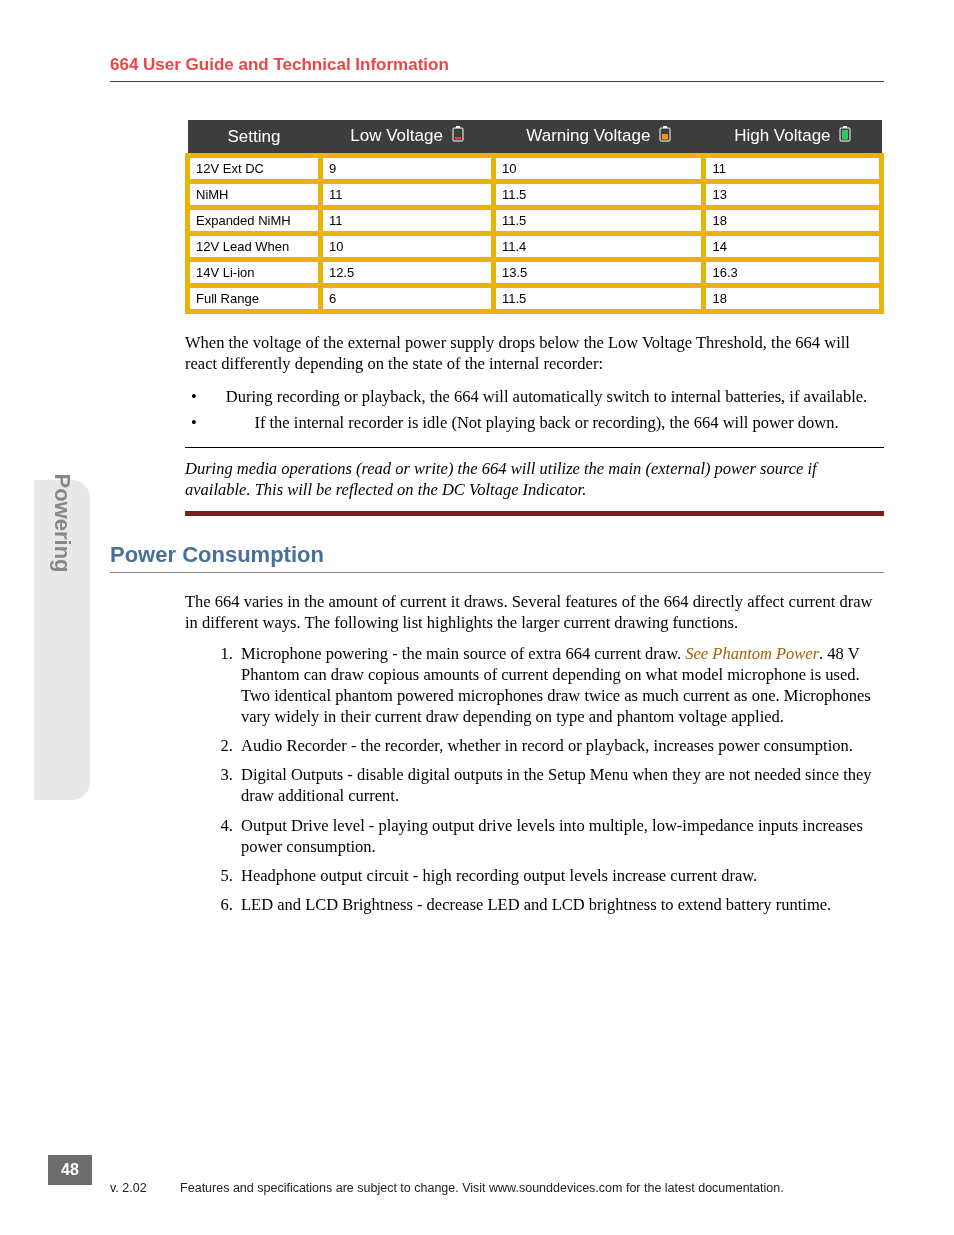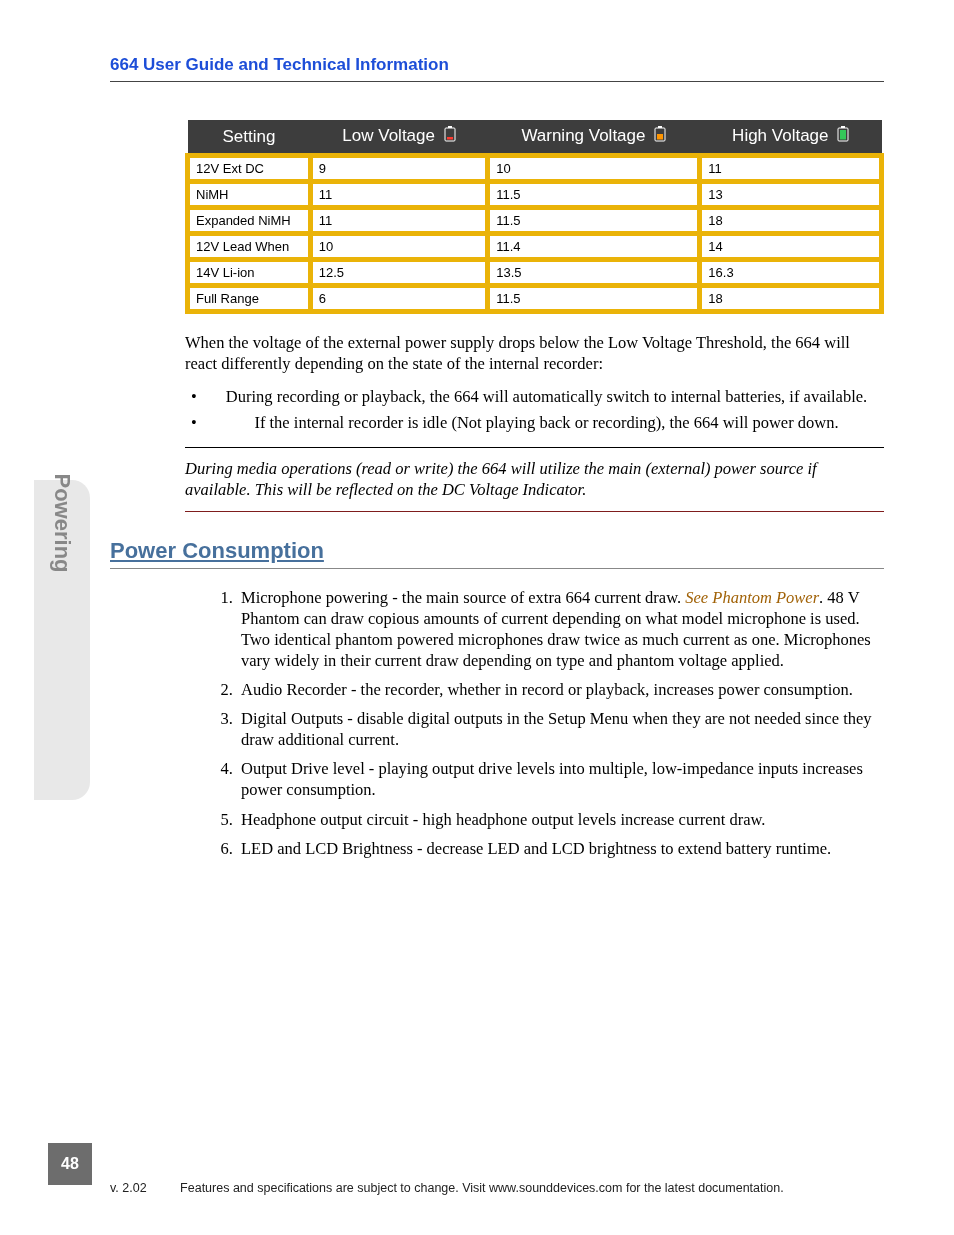--- a/index.html
+++ b/index.html
@@ -1,39 +1,39 @@
 <!DOCTYPE html>
 <html><head>
 <meta charset="utf-8">
 <style>
   * { box-sizing: border-box; margin: 0; padding: 0; }
   html, body { width: 954px; height: 1235px; background: #fff; font-family: Arial, Helvetica, sans-serif; }
   .page { position: relative; width: 954px; height: 1235px; padding: 55px 70px 40px 110px; }
-  .header-title { font-family: "Trebuchet MS", Arial, sans-serif; font-size: 17px; font-weight: bold; color: #1d4ed8; margin-bottom: 6px; }
+  .header-title { font-family: "Trebuchet MS", Arial, sans-serif; font-size: 17px; font-weight: bold; color: #ef4444; margin-bottom: 6px; }
   .header-rule { border: none; border-top: 1px solid #444; margin-bottom: 38px; }
   .content { margin-left: 75px; }
   table.voltage { border-collapse: collapse; width: 100%; margin-bottom: 18px; }
-  table.voltage th { background: #3d3d3d; color: #fff; font-family: Arial, sans-serif; font-weight: normal; font-size: 17px; padding: 6px 24px; text-align: center; }
+  table.voltage th { background: #3d3d3d; color: #fff; font-family: Arial, sans-serif; font-weight: normal; font-size: 17px; padding: 6px 16px; text-align: center; }
   table.voltage th:first-child { text-align: center; }
   table.voltage td { border: 5px solid #eab308; font-family: Arial, sans-serif; font-size: 13px; padding: 3px 6px; }
   .battery-icon { display: inline-block; vertical-align: middle; margin-left: 4px; }
   .body-text { font-family: "Book Antiqua", Palatino, serif; font-size: 16.5px; line-height: 1.28; color: #000; margin-bottom: 10px; }
   ul.bullets { list-style: none; margin: 0 0 12px 0; text-align: center; }
   ul.bullets li { font-family: "Book Antiqua", Palatino, serif; font-size: 16.5px; line-height: 1.55; padding-left: 24px; position: relative; }
   ul.bullets li::before { content: "•"; position: absolute; left: 6px; }
-  .note-block { border-top: 1px solid #000; border-bottom: 1px solid #7f1d1d; padding: 10px 0 10px 0; margin-bottom: 26px; }
+  .note-block { border-top: 1px solid #000; border-bottom: 5px solid #7f1d1d; padding: 10px 0 10px 0; margin-bottom: 26px; }
   .note-block p { font-family: "Book Antiqua", Palatino, serif; font-style: italic; font-size: 16.5px; line-height: 1.28; }
-  .section-heading { font-family: "Trebuchet MS", Arial, sans-serif; font-size: 22px; font-weight: bold; color: #47709c; margin-bottom: 4px; margin-left: -75px; text-decoration: underline; }
+  .section-heading { font-family: "Trebuchet MS", Arial, sans-serif; font-size: 22px; font-weight: bold; color: #47709c; margin-bottom: 4px; margin-left: -75px; }
   .section-rule { border: none; border-top: 1px solid #888; margin-left: -75px; margin-bottom: 18px; }
   ol.numbered { margin-left: 52px; }
   ol.numbered li { font-family: "Book Antiqua", Palatino, serif; font-size: 16.5px; line-height: 1.28; margin-bottom: 8px; padding-left: 4px; }
   .link { color: #a16207; font-style: italic; }
   .side-tab { position: absolute; left: 34px; top: 480px; width: 56px; height: 320px; background: #e8e8e8; border-radius: 0 18px 18px 0; }
   .side-tab-text { position: absolute; left: 50%; top: 30px; transform: translateX(-50%) rotate(90deg); transform-origin: center; font-family: "Trebuchet MS", Arial, sans-serif; font-size: 22px; font-weight: bold; color: #888; white-space: nowrap; }
-  .page-num-box { position: absolute; left: 48px; bottom: 50px; width: 44px; height: 42px; background: #6d6d6d; color: #fff; font-family: Arial, sans-serif; font-weight: bold; font-size: 16px; display: flex; align-items: center; justify-content: center; }
+  .page-num-box { position: absolute; left: 48px; bottom: 50px; width: 44px; height: 30px; background: #6d6d6d; color: #fff; font-family: Arial, sans-serif; font-weight: bold; font-size: 16px; display: flex; align-items: center; justify-content: center; }
   .footer { position: absolute; left: 110px; right: 60px; bottom: 40px; font-family: Arial, sans-serif; font-size: 12.5px; color: #222; text-align: left; }
   .footer .ver { margin-right: 30px; }
 </style>
 </head>
 <body>
 
 <div class="page">
   <div class="header-title">664 User Guide and Technical Information</div>
   <hr class="header-rule">
 
@@ -122,27 +122,28 @@
       <li>If the internal recorder is idle (Not playing back or recording), the 664 will power down.</li>
     </ul>
 
     <div class="note-block">
       <p>During media operations (read or write) the 664 will utilize the main (external) power source if available. This will be reflected on the DC Voltage Indicator.</p>
     </div>
 
     <h2 class="section-heading">Power Consumption</h2>
     <hr class="section-rule">
 
+    <p class="body-text">The 664 varies in the amount of current it draws. Several features of the 664 directly affect current draw in different ways. The following list highlights the larger current drawing functions.</p>
 
     <ol class="numbered" id="numbered-list">
         <li><span>Microphone powering - the main source of extra 664 current draw. </span><span class="link">See Phantom Power</span><span>. 48 V Phantom can draw copious amounts of current depending on what model microphone is used. Two identical phantom powered microphones draw twice as much current as one. Microphones vary widely in their current draw depending on type and phantom voltage applied.</span></li>
         <li><span>Audio Recorder - the recorder, whether in record or playback, increases power consumption.</span></li>
         <li><span>Digital Outputs - disable digital outputs in the Setup Menu when they are not needed since they draw additional current.</span></li>
         <li><span>Output Drive level - playing output drive levels into multiple, low-impedance inputs increases power consumption.</span></li>
-        <li><span>Headphone output circuit - high headphone output levels increase current draw.</span></li>
+        <li><span>Headphone output circuit - high recording output levels increase current draw.</span></li>
         <li><span>LED and LCD Brightness - decrease LED and LCD brightness to extend battery runtime.</span></li>
       </ol>
 
   </div>
 
   <div class="side-tab">
     <div class="side-tab-text">Powering</div>
   </div>
 
   <div class="page-num-box">48</div>

